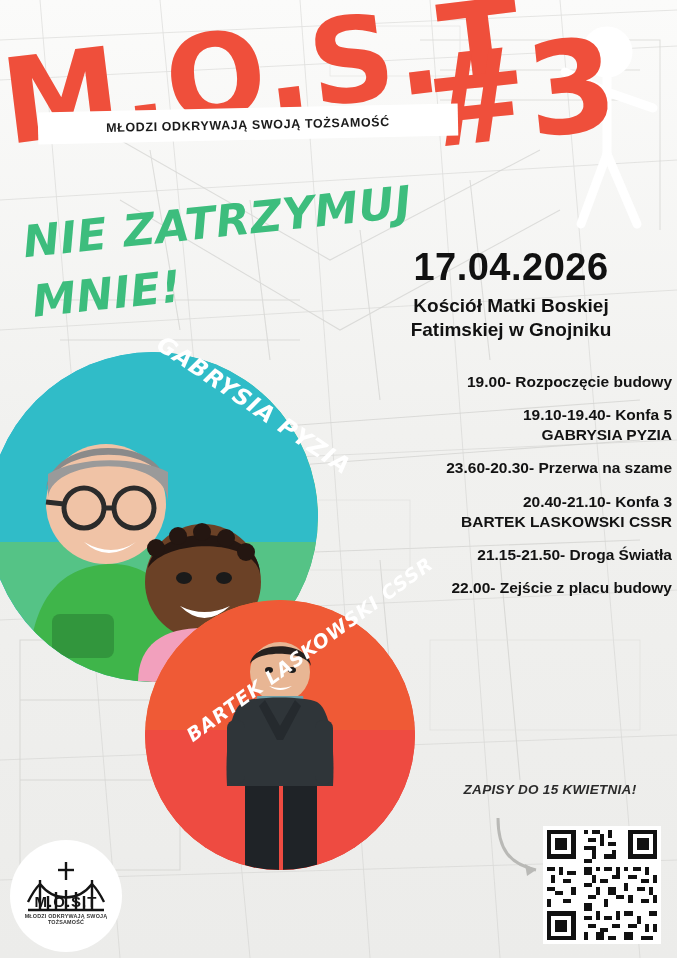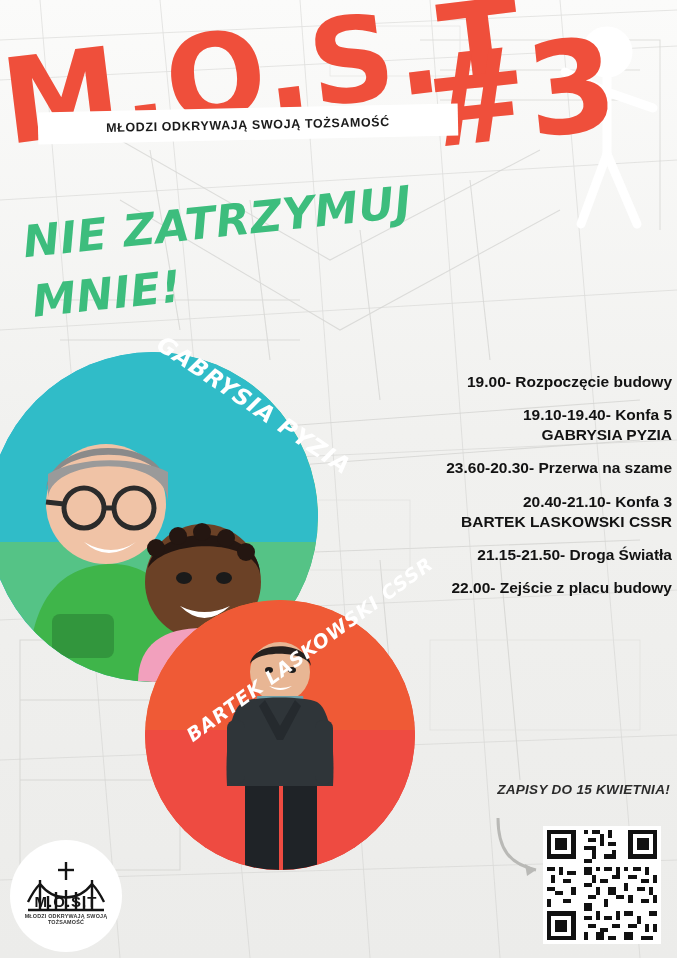--- a/index.html
+++ b/index.html
@@ -202,21 +202,21 @@
   
   .photo-a { position: absolute; inset: 0; }
   .photo-b { position: absolute; inset: 0; }
 
   
   .zapisy {
     position: absolute;
     left: 430px;
     top: 782px;
     width: 240px;
-    text-align: right;
+    text-align: center;
     font-size: 13.5px;
     font-weight: 700;
     font-style: italic;
     color: #2b2b2b;
     letter-spacing: 0.3px;
   }
   .qr {
     position: absolute;
     left: 543px;
     top: 826px;
@@ -328,20 +328,27 @@
 
   <div class="title-most">M.O.S.T</div>
   <div class="title-hash">#3</div>
 
   <div class="tagline-band"></div>
   <div class="tagline-text">MŁODZI ODKRYWAJĄ SWOJĄ TOŻSAMOŚĆ</div>
 
   <div class="slogan1">NIE ZATRZYMUJ</div>
   <div class="slogan2">MNIE!</div>
 
+  <div class="date-block">
+    <div class="date-main">17.04.2026</div>
+    <div class="date-place">
+      <div>Kościół Matki Boskiej</div>
+      <div>Fatimskiej w Gnojniku</div>
+    </div>
+  </div>
 
   <div class="schedule">
     <div class="sched-item">19.00- Rozpoczęcie budowy</div>
     <div class="sched-item">19.10-19.40-  Konfa 5
 GABRYSIA PYZIA</div>
     <div class="sched-item">23.60-20.30- Przerwa na szame</div>
     <div class="sched-item">20.40-21.10- Konfa 3
 BARTEK LASKOWSKI CSSR</div>
     <div class="sched-item">21.15-21.50- Droga Światła</div>
     <div class="sched-item">22.00- Zejście z placu budowy</div>

